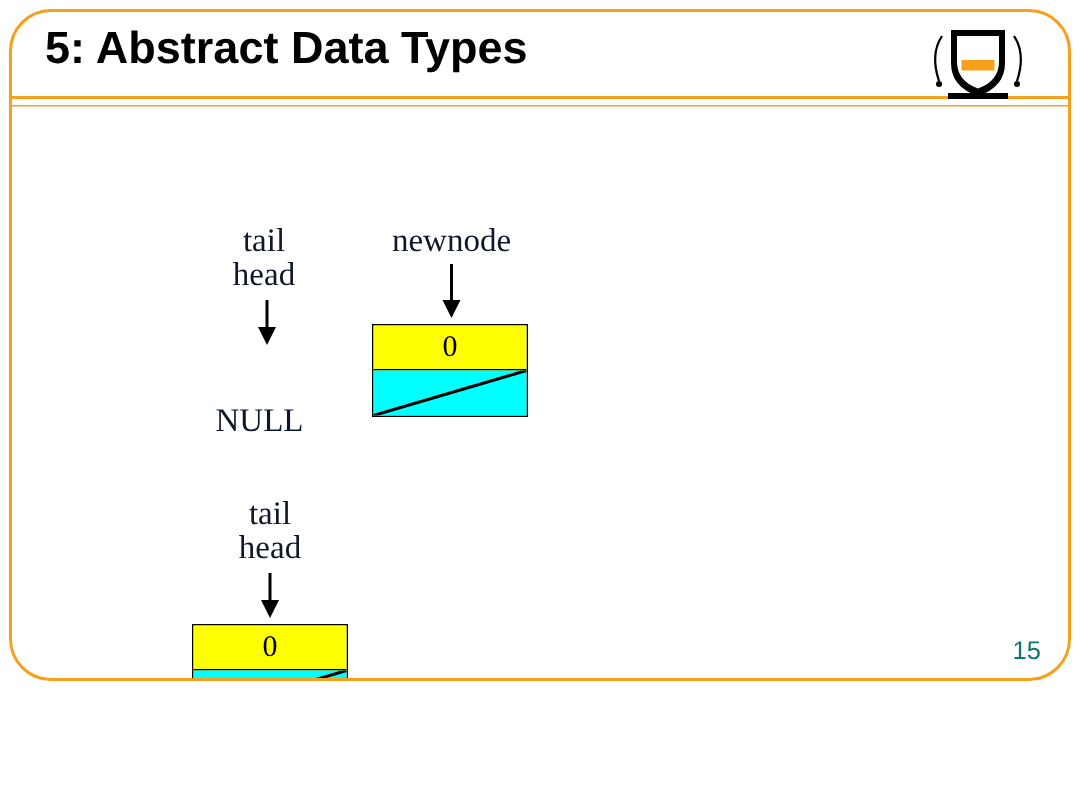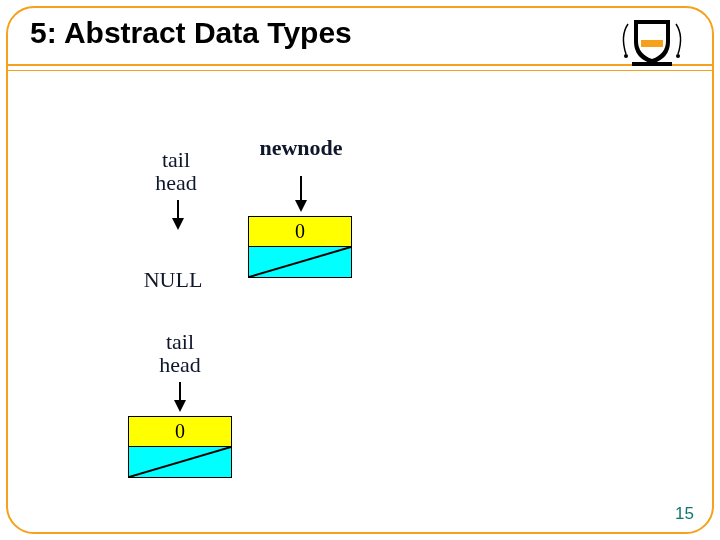--- a/index.html
+++ b/index.html
@@ -6,21 +6,21 @@
   body {
     margin: 0;
     padding: 6px;
     width: 720px;
     height: 540px;
     font-family: Arial, Helvetica, sans-serif;
     background: #fff;
   }
   .frame {
     width: 708px;
-    height: 528px;
+    height: 448px;
     border: 2px solid #f7a01b;
     border-radius: 28px;
     position: relative;
     overflow: hidden;
     background: #fff;
   }
   .title-area {
     padding: 8px 22px 4px 22px;
   }
   .title {
@@ -123,21 +123,21 @@
       <rect x="16" y="48" width="40" height="4" fill="#000"></rect>
     </svg>
   </div>
 
 
   <div class="lbl" style="left:138px; top:140px; width:60px;">
     <div>tail</div>
     <div>head</div>
   </div>
 
-  <div class="lbl" style="left:238px; top:128px; width:110px;font-weight:bold;">newnode</div>
+  <div class="lbl" style="left:238px; top:140px; width:110px;">newnode</div>
 
   <svg class="arrow-down" style="left:160px; top:192px;" width="20" height="30">
     <line x1="10" y1="0" x2="10" y2="20" stroke="#000" stroke-width="2"></line>
     <polygon points="10,30 4,18 16,18" fill="#000"></polygon>
   </svg>
 
   <svg class="arrow-down" style="left:283px; top:168px;" width="20" height="36">
     <line x1="10" y1="0" x2="10" y2="26" stroke="#000" stroke-width="2"></line>
     <polygon points="10,36 4,24 16,24" fill="#000"></polygon>
   </svg>

